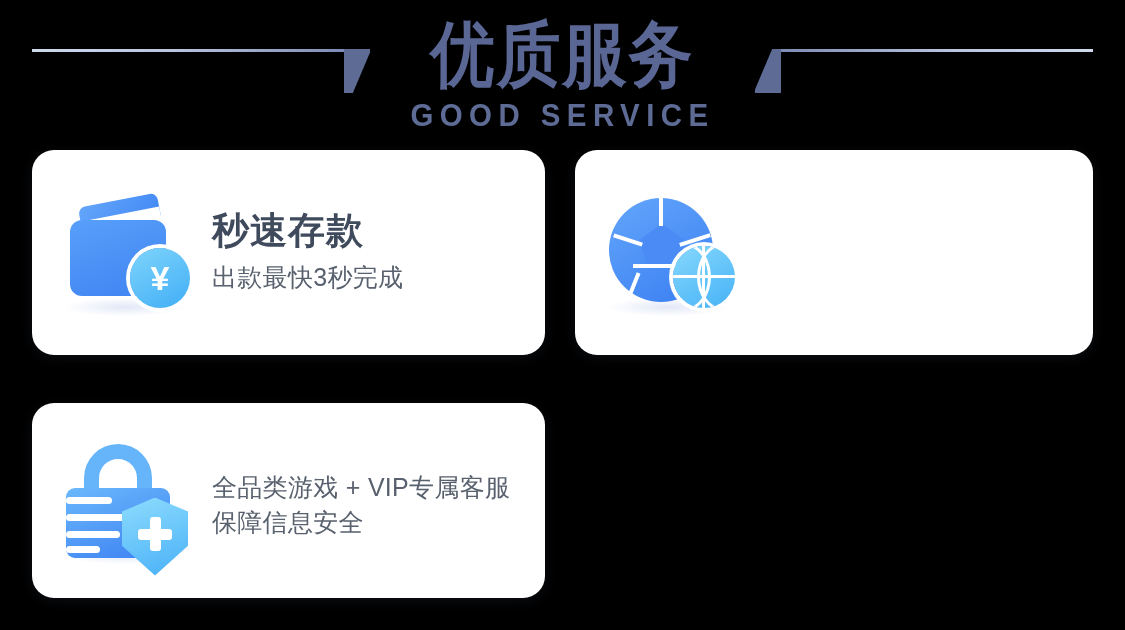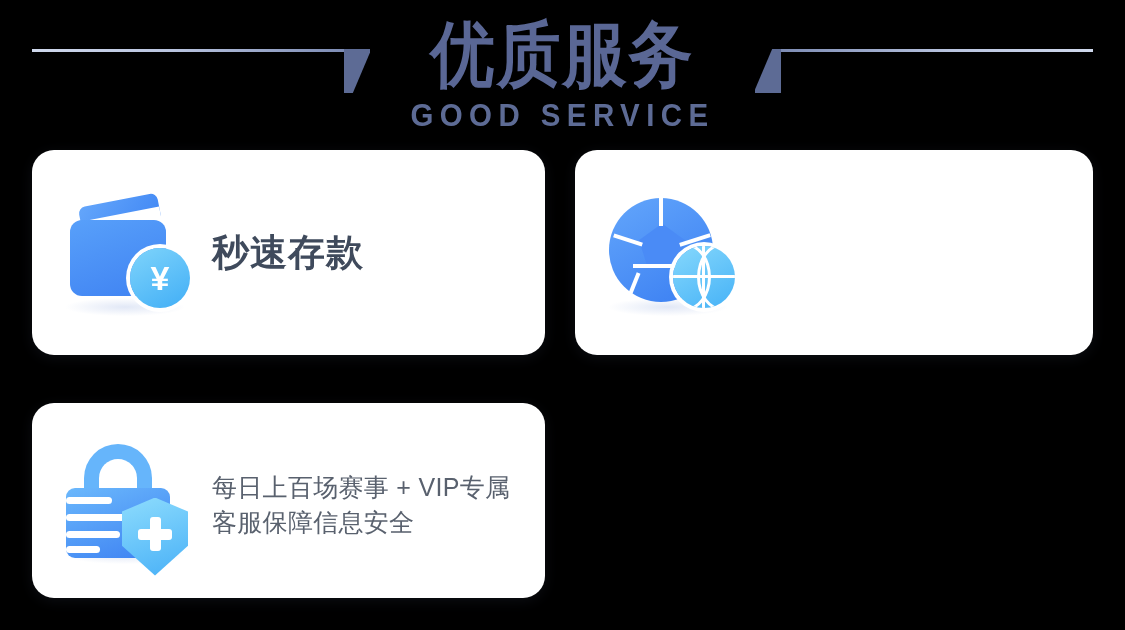--- a/index.html
+++ b/index.html
@@ -216,20 +216,21 @@
   <div class="card">
     <div class="icon-wrap">
       <div class="blob"></div>
       <div class="w-flap"></div>
       <div class="w-body"></div>
       <div class="w-clasp"></div>
       <div class="w-coin">¥</div>
     </div>
     <div class="txt">
       <div class="c-title">秒速存款</div>
+      <div class="c-desc">出款最快3秒完成</div>
     </div>
   </div>
 
   <div class="card two">
     <div class="icon-wrap">
       <div class="blob"></div>
       <div class="soccer">
         <div class="pent" style="left:30px;top:26px;width:46px;height:44px;"></div>
         <div class="seam" style="left:50px;top:0;width:4px;height:28px;"></div>
         <div class="seam" style="left:4px;top:40px;width:30px;height:4px;transform:rotate(18deg);"></div>
@@ -258,18 +259,18 @@
         <div class="lk-slot" style="left:-0px;top:58px;width:34px;"></div>
       </div>
       <div class="shield">
         <div class="plus">
           <i class="h"></i>
             <i class="v"></i>
         </div>
       </div>
     </div>
     <div class="txt">
-      <div class="c-desc">每日上百场赛事 + VIP专属客服保障信息安全</div>
+      <div class="c-desc">全品类游戏 + VIP专属客服保障信息安全</div>
     </div>
   </div>
 
 
 </div>
 
 </body></html>

